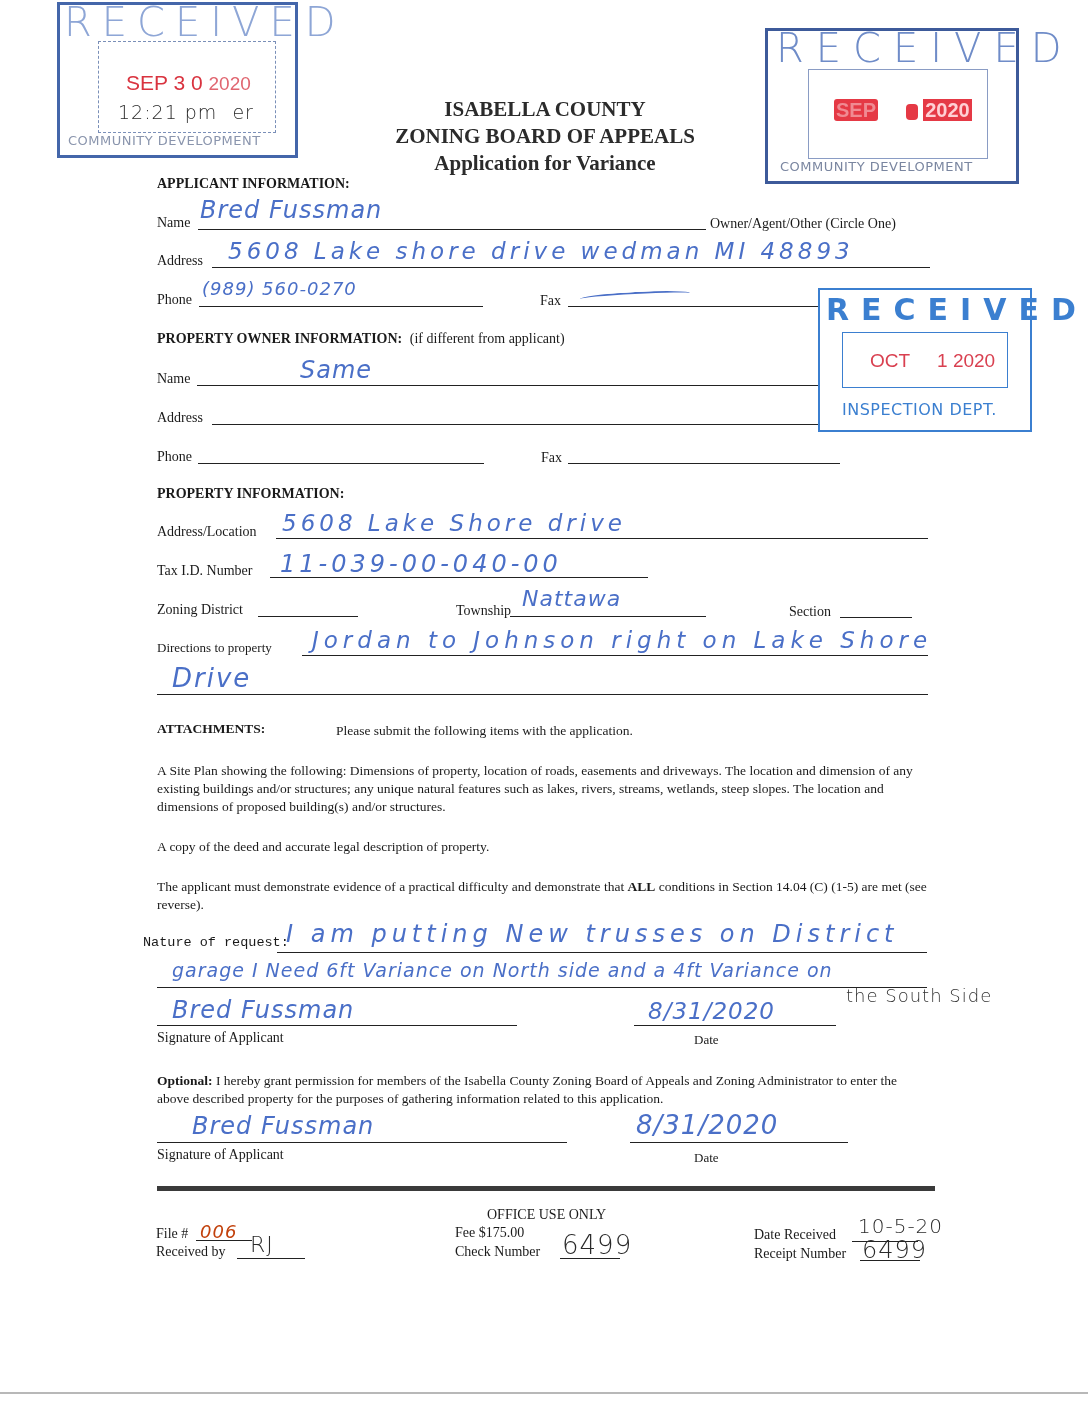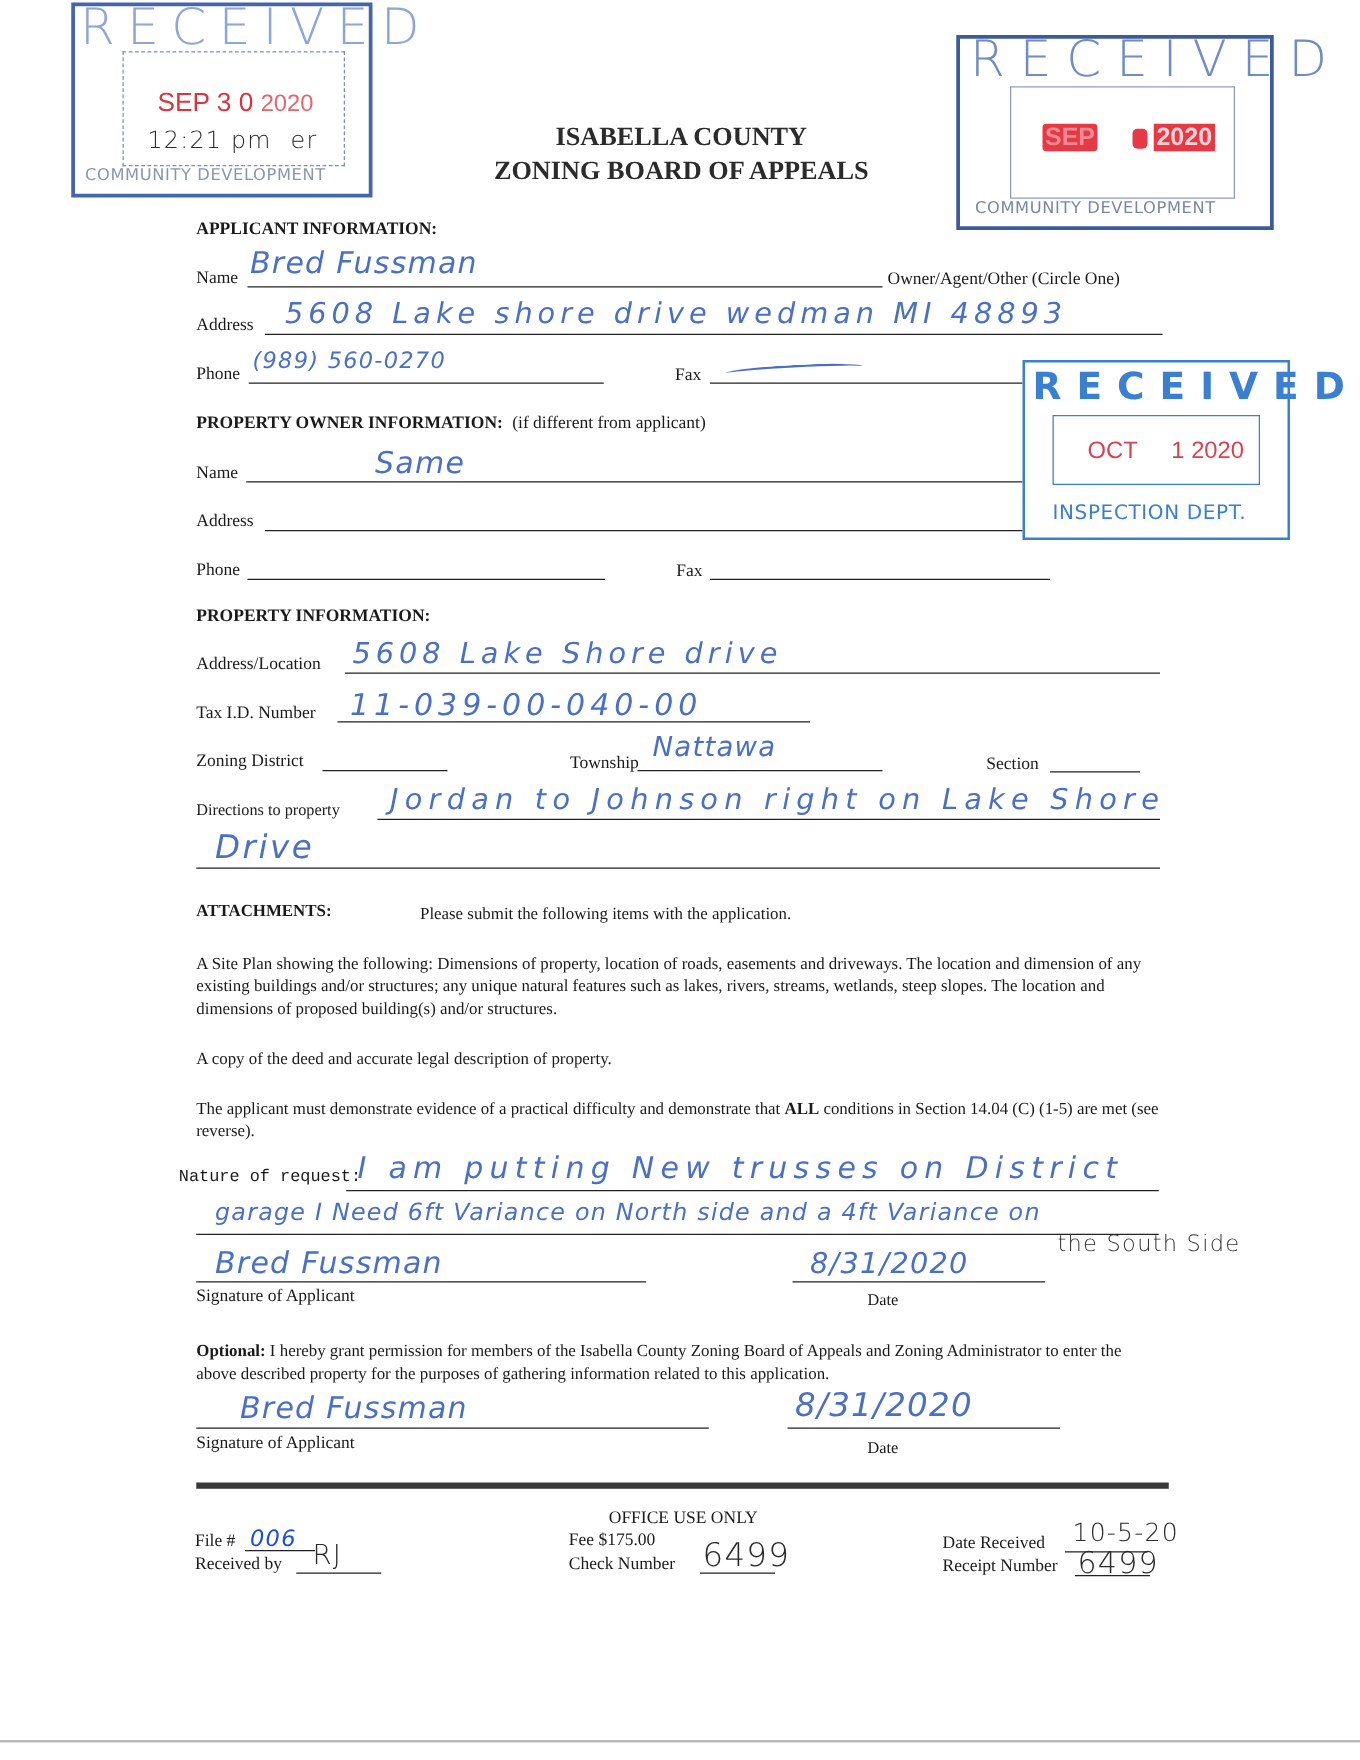--- a/index.html
+++ b/index.html
@@ -51,20 +51,21 @@
     <span style="background:#e53945; color:#f08a92; padding:0 2px; border-radius:3px;">SEP</span>
     <span style="display:inline-block; width:12px; height:16px; background:#e53945; border-radius:4px; margin-left:22px; vertical-align:middle;"></span>
     <span style="background:#e53945; color:#ffd0d4; padding:0 2px;">2020</span>
   </div>
   <div class="dept" style="left:12px; top:128px; font-size:13px; color:#7a86a0;">COMMUNITY DEVELOPMENT</div>
 </div>
 
 <div class="abs title" style="left:360px; top:96px; width:370px;">
   <div>ISABELLA COUNTY</div>
   <div>ZONING BOARD OF APPEALS</div>
+  <div>Application for Variance</div>
 </div>
 
 <div class="abs head" style="left:157px; top:176px;">APPLICANT INFORMATION:</div>
 
 <div class="abs lbl" style="left:157px; top:215px;">Name</div>
 <div class="line" style="left:198px; top:229px; width:508px;"></div>
 <div class="hw" style="left:200px; top:196px; font-size:24px;">Bred Fussman</div>
 <div class="abs lbl" style="left:710px; top:216px;">Owner/Agent/Other (Circle One)</div>
 
 <div class="abs lbl" style="left:157px; top:253px;">Address</div>
@@ -162,21 +163,21 @@
 <div class="line" style="left:630px; top:1142px; width:218px;"></div>
 <div class="hw" style="left:636px; top:1110px; font-size:26px;">8/31/2020</div>
 <div class="abs lbl" style="left:694px; top:1150px; font-size:13px;">Date</div>
 
 <div class="hr-thick" style="top:1186px;"></div>
 
 <div class="abs lbl" style="left:487px; top:1207px;">OFFICE USE ONLY</div>
 
 <div class="abs lbl" style="left:156px; top:1226px;">File #</div>
 <div class="line" style="left:196px; top:1240px; width:56px;"></div>
-<div class="hw hw-black" style="left:200px; top:1221px; font-size:18px; color:#1d4ed8;">006</div>
+<div class="hw hw-black" style="left:200px; top:1221px; font-size:18px; color:#c2410c;">006</div>
 <div class="abs lbl" style="left:156px; top:1244px;">Received by</div>
 <div class="line" style="left:237px; top:1258px; width:68px;"></div>
 <div class="hw hw-black" style="left:250px; top:1232px; font-size:22px; font-style:normal;">RJ</div>
 
 <div class="abs lbl" style="left:455px; top:1225px;">Fee $175.00</div>
 <div class="abs lbl" style="left:455px; top:1244px;">Check Number</div>
 <div class="line" style="left:560px; top:1258px; width:60px;"></div>
 <div class="hw hw-black" style="left:562px; top:1230px; font-size:26px; font-style:normal;">6499</div>
 
 <div class="abs lbl" style="left:754px; top:1227px;">Date Received</div>

